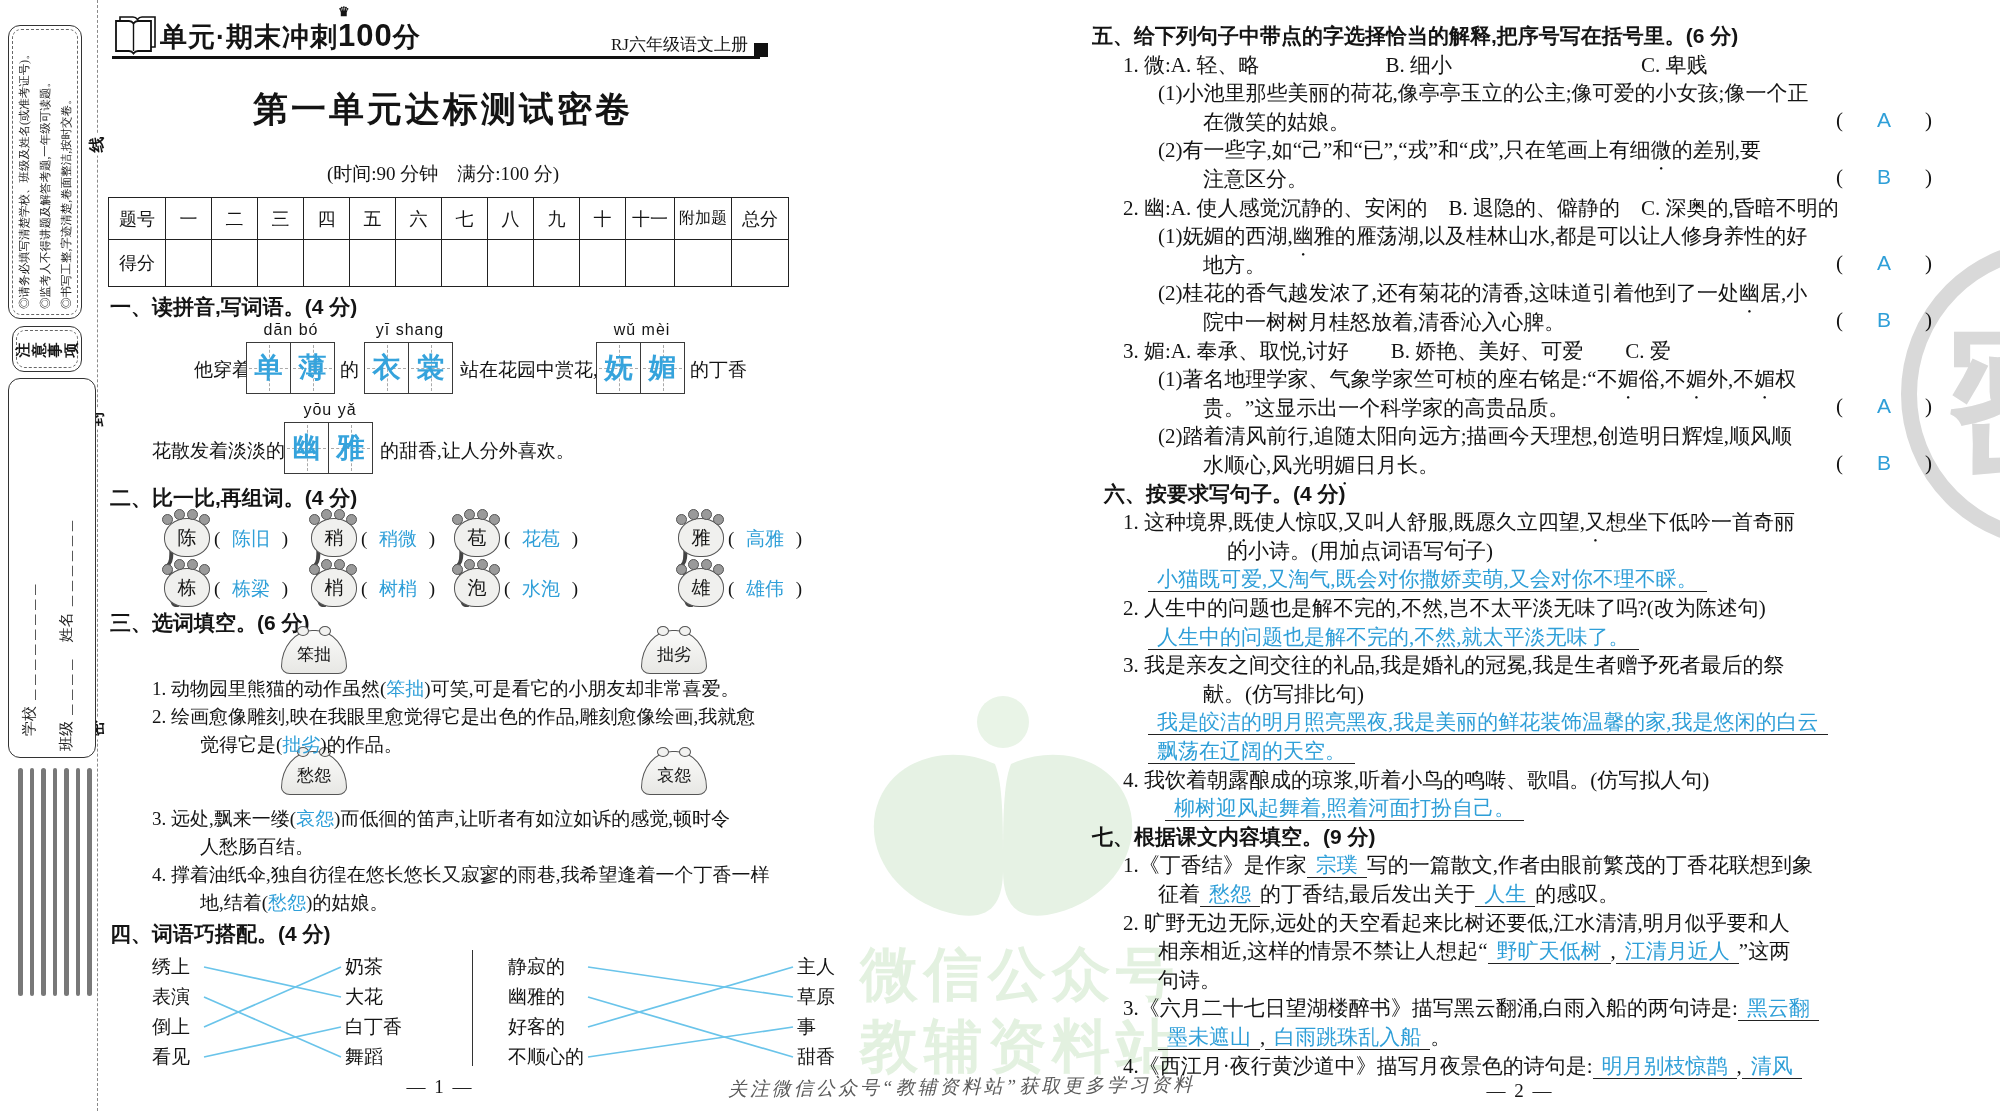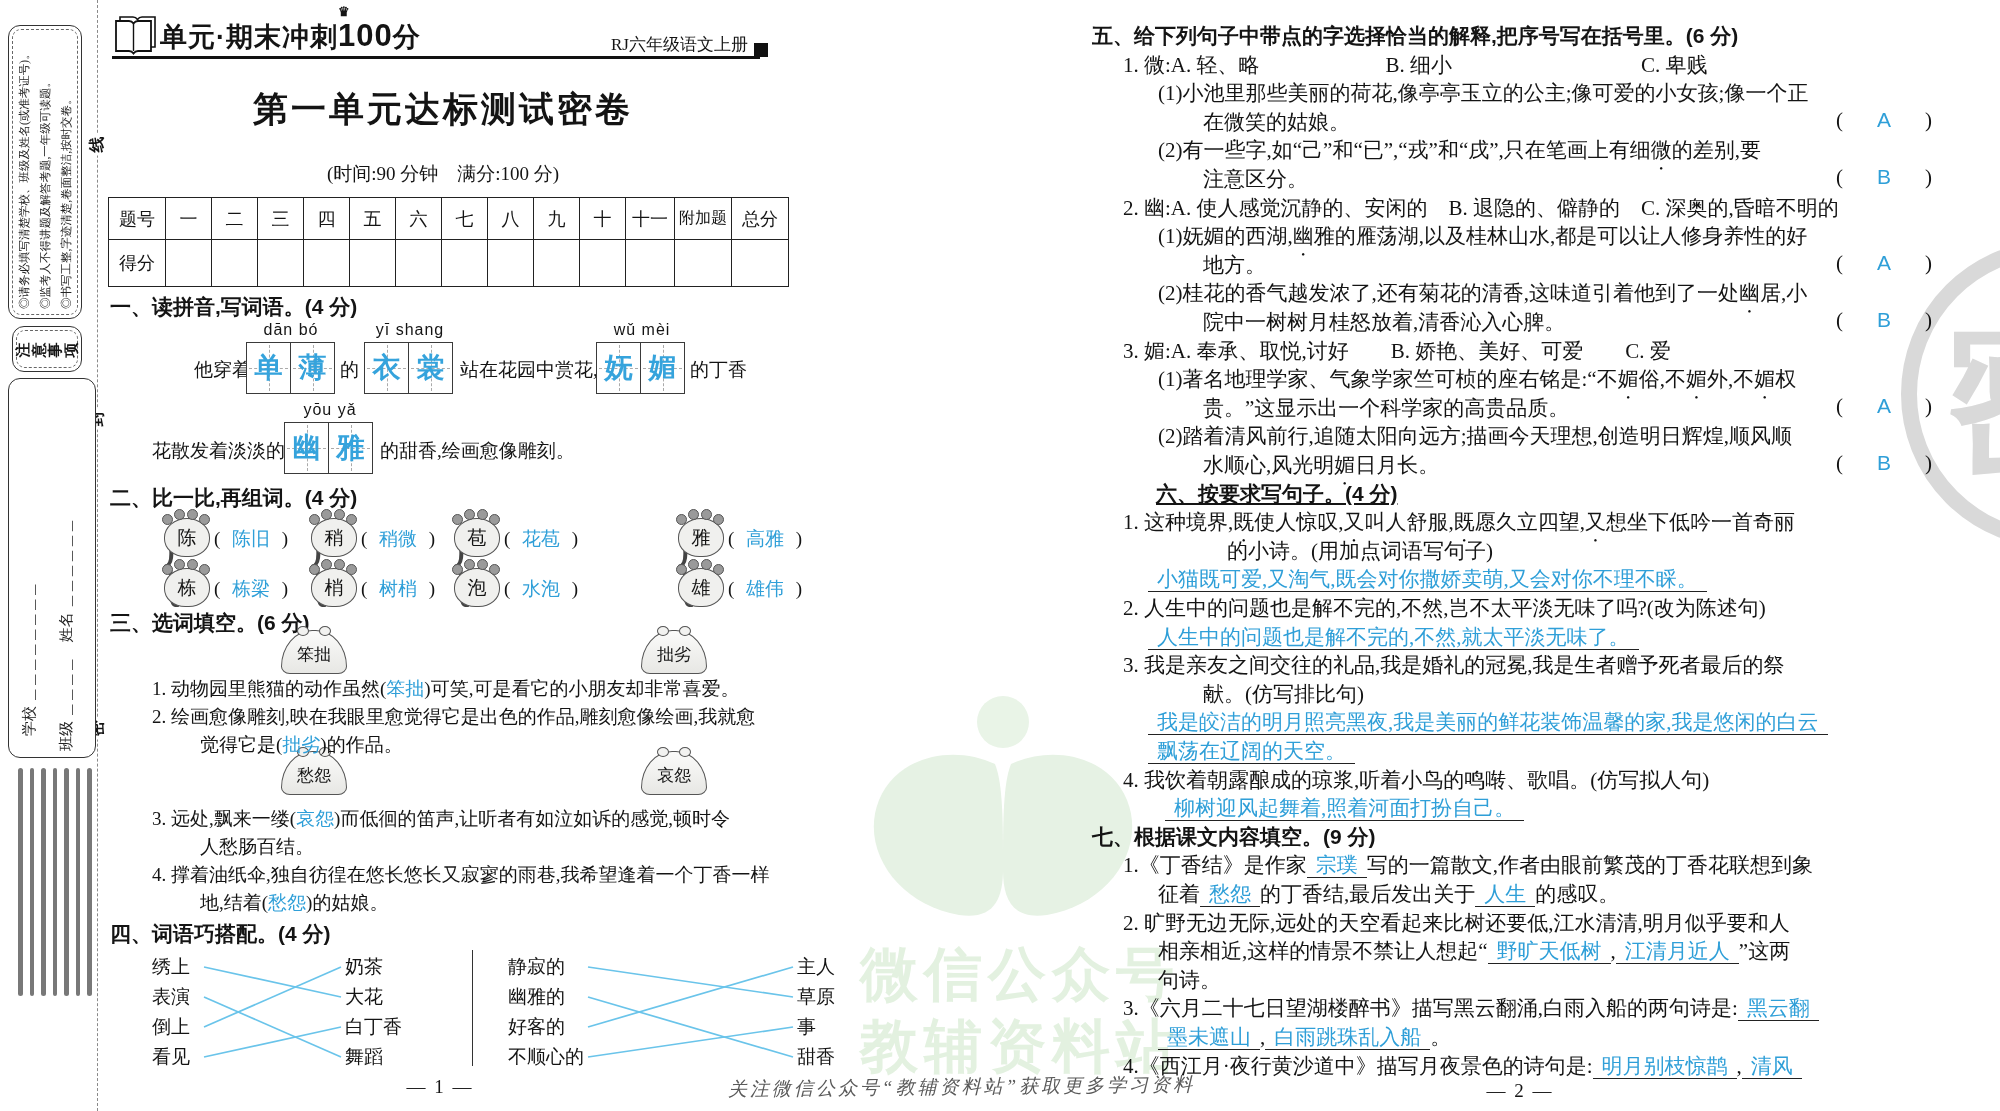--- a/index.html
+++ b/index.html
@@ -225,21 +225,21 @@
   <div class="t1line z2" style="left:690px;top:357px;">的丁香</div>
   <div class="t1line z2" style="left:152px;top:438px;">花散发着淡淡的</div>
   <div class="tz z2" style="left:284px;top:422px;">
     <div class="tzc">
         <b>幽</b>
       </div>
     <div class="tzc">
         <b>雅</b>
       </div>
   </div>
-  <div class="t1line z2" style="left:380px;top:438px;">的甜香,绘画愈像雕刻。</div>
+  <div class="t1line z2" style="left:380px;top:438px;">的甜香,让人分外喜欢。</div>
 
   <div class="sec-h z2" style="left:110px;top:484px;">二、比一比,再组词。(4 分)</div>
   <div id="sec2-host">
       <div class="brace abs z2" style="left: 148px; top: 512px;">{</div>
       <div class="paw z2" style="left: 164px; top: 518px;">
         <i class="t1"></i>
         <i class="t2"></i>
         <i class="t3"></i>
         <i class="t4"></i>
         <span>陈</span>
@@ -399,21 +399,21 @@
         <span class="blue">A</span>
         <span>)</span>
       </div>
       <div class="p2line z2" style="left: 1158px; top: 422px;"><span>(2)踏着清风前行,追随太阳向远方;描画今天理想,创造明日辉煌,顺风顺</span></div>
       <div class="p2line z2" style="left: 1203px; top: 451px;"><span>水顺心,风光明</span><span class="dot">媚</span><span>日月长。</span></div>
       <div class="ansbox z2" style="top: 451px;">
         <span>(</span>
         <span class="blue">B</span>
         <span>)</span>
       </div>
-      <div class="p2line z2 h" style="left: 1156px; top: 480px; text-decoration: underline;"><span>六、按要求写句子。(4 分)</span></div>
+      <div class="p2line z2 h" style="left: 1104px; top: 480px;"><span>六、按要求写句子。(4 分)</span></div>
       <div class="p2line z2" style="left: 1123px; top: 508px;"><span>1. 这种境界,</span><span class="dot">既</span><span>使人惊叹,</span><span class="dot">又</span><span>叫人舒服,</span><span class="dot">既</span><span>愿久立四望,</span><span class="dot">又</span><span>想坐下低吟一首奇丽</span></div>
       <div class="p2line z2" style="left: 1203px; top: 537px; margin-left: 24px;"><span>的小诗。(用加点词语写句子)</span></div>
       <div class="p2line z2" style="left: 1148px; top: 565px;"><span class="blue-u">小猫既可爱,又淘气,既会对你撒娇卖萌,又会对你不理不睬。</span></div>
       <div class="p2line z2" style="left: 1123px; top: 594px;"><span>2. 人生中的问题也是解不完的,不然,岂不太平淡无味了吗?(改为陈述句)</span></div>
       <div class="p2line z2" style="left: 1148px; top: 623px;"><span class="blue-u">人生中的问题也是解不完的,不然,就太平淡无味了。</span></div>
       <div class="p2line z2" style="left: 1123px; top: 651px;"><span>3. 我是亲友之间交往的礼品,我是婚礼的冠冕,我是生者赠予死者最后的祭</span></div>
       <div class="p2line z2" style="left: 1203px; top: 680px;"><span>献。(仿写排比句)</span></div>
       <div class="p2line z2" style="left: 1148px; top: 708px;"><span class="blue-u">我是皎洁的明月照亮黑夜,我是美丽的鲜花装饰温馨的家,我是悠闲的白云</span></div>
       <div class="p2line z2" style="left: 1148px; top: 737px;"><span class="blue-u">飘荡在辽阔的天空。</span></div>
       <div class="p2line z2" style="left: 1123px; top: 766px;"><span>4. 我饮着朝露酿成的琼浆,听着小鸟的鸣啭、歌唱。(仿写拟人句)</span></div>

